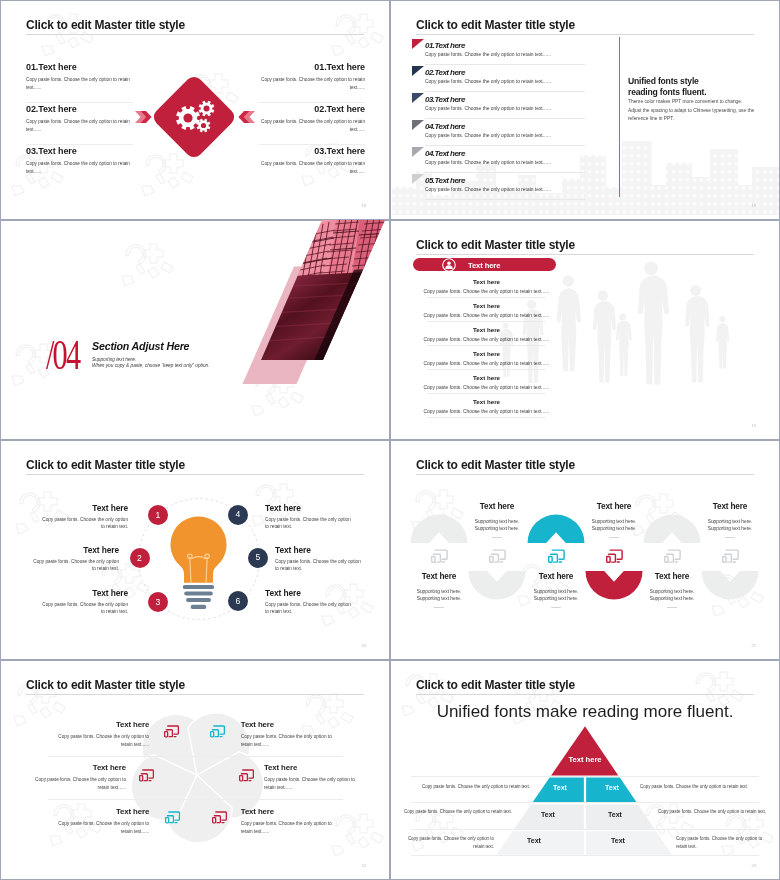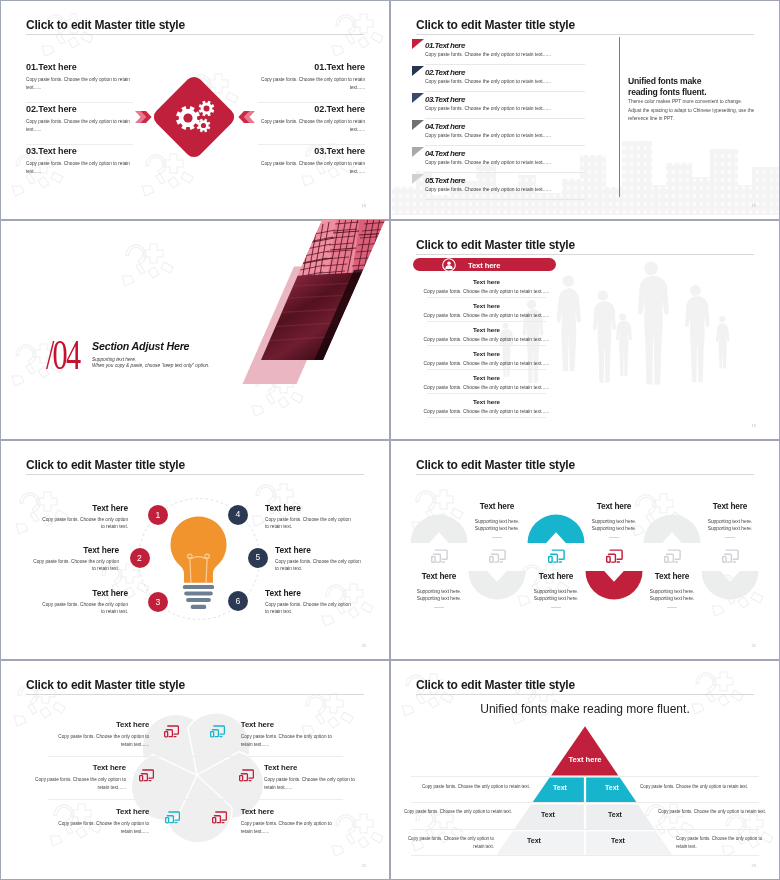--- a/index.html
+++ b/index.html
@@ -93,21 +93,21 @@
 .s7-flower{position:absolute;left:0;top:0;}
 .s7-ico{position:absolute;}
 .s7-txt{position:absolute;width:100px;}
 .s7-h{font-size:7.8px;font-weight:bold;color:#1c1c1c;letter-spacing:-.1px;}
 .s7-b{font-size:4.7px;color:#3d3d3d;line-height:8.4px;padding-top:4px;}
 .s7-dv{position:absolute;left:47.5px;right:47.5px;height:1px;background:#ededed;}
 .s7-pno{right:24px;bottom:12px;}
 
 .s8-title{left:26px;top:17.5px;font-size:12px;}
 .s8-tline{left:26px;top:33.5px;width:338px;}
-.s8-sub{position:absolute;left:0;right:0;top:42px;text-align:center;font-size:12px;color:#1e1e1e;}
+.s8-sub{position:absolute;left:0;right:0;top:42px;text-align:center;font-size:17px;color:#1e1e1e;}
 .s8-pyr{position:absolute;left:0;top:0;}
 .s8-lbl{position:absolute;font-size:7px;font-weight:bold;text-align:center;width:40px;}
 .s8-lbl-top{left:175px;top:95px;color:#fff;font-size:7.6px;}
 .s8-cy{color:#fff;}
 .s8-gy{color:#1c1c1c;}
 .s8-note{position:absolute;font-size:4.45px;color:#3d3d3d;line-height:7.6px;width:112px;}
 .s8-left{text-align:right;}
 .s8-right{text-align:left;}
 .s8-hdv{position:absolute;left:21px;right:21px;height:1px;background:#ececec;}
 .s8-pno{right:24px;bottom:12px;}
@@ -283,21 +283,21 @@
         <div class="s2-item">
           <svg class="s2-tri" width="12" height="10" viewBox="0 0 12 10">
               <path d="M0 0 H12 L0 10 Z" fill="#cdcfd2"></path>
             </svg>
           <div class="s2-h">05.Text here</div>
           <div class="s2-b">Copy paste fonts. Choose the only option to retain text......</div>
           <div class="s2-dv"></div>
         </div>
       </div>
       <div class="s2-vline"></div>
-      <div class="s2-sh"><span>Unified fonts make</span><br><span>reading fonts fluent.</span></div>
+      <div class="s2-sh"><span>Unified fonts style</span><br><span>reading fonts fluent.</span></div>
       <div class="s2-sb"><span>Theme color makes PPT more convenient to change.</span><br><span>Adjust the spacing to adapt to Chinese typesetting, use the</span><br><span>reference line in PPT.</span></div>
       <div class="pno s2-pno">19</div>
     </div>
   </div>
   <div class="slide s3">
     <div class="wm">
       <svg width="390" height="220" viewBox="0 0 390 220">
           <use href="#wmtile" x="10" y="120"></use>
           <use href="#wmtile" x="120" y="20"></use>
           <use href="#wmtile" x="250" y="150"></use>

